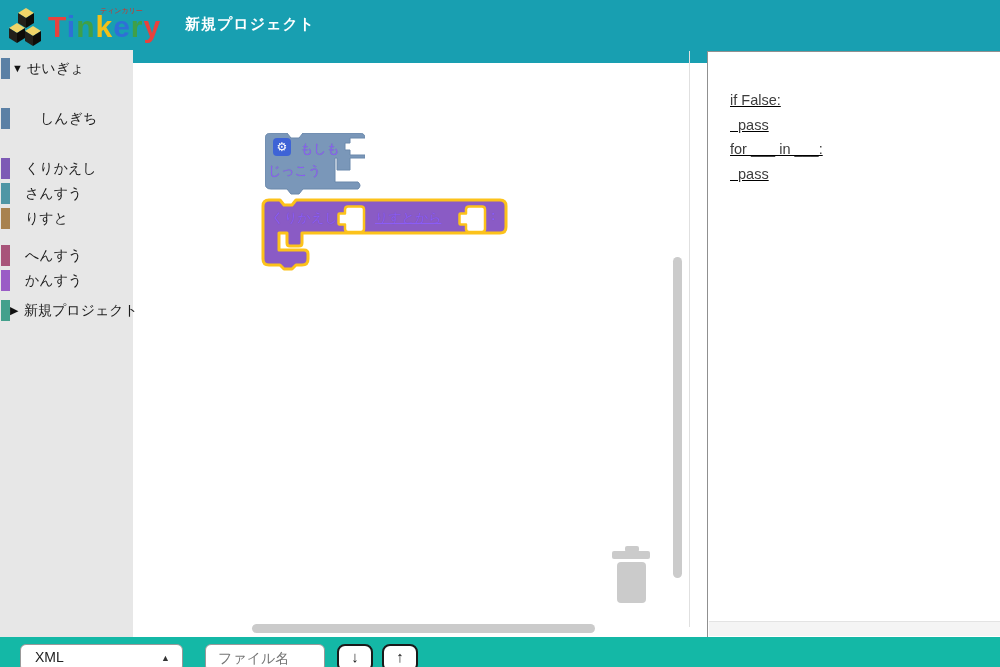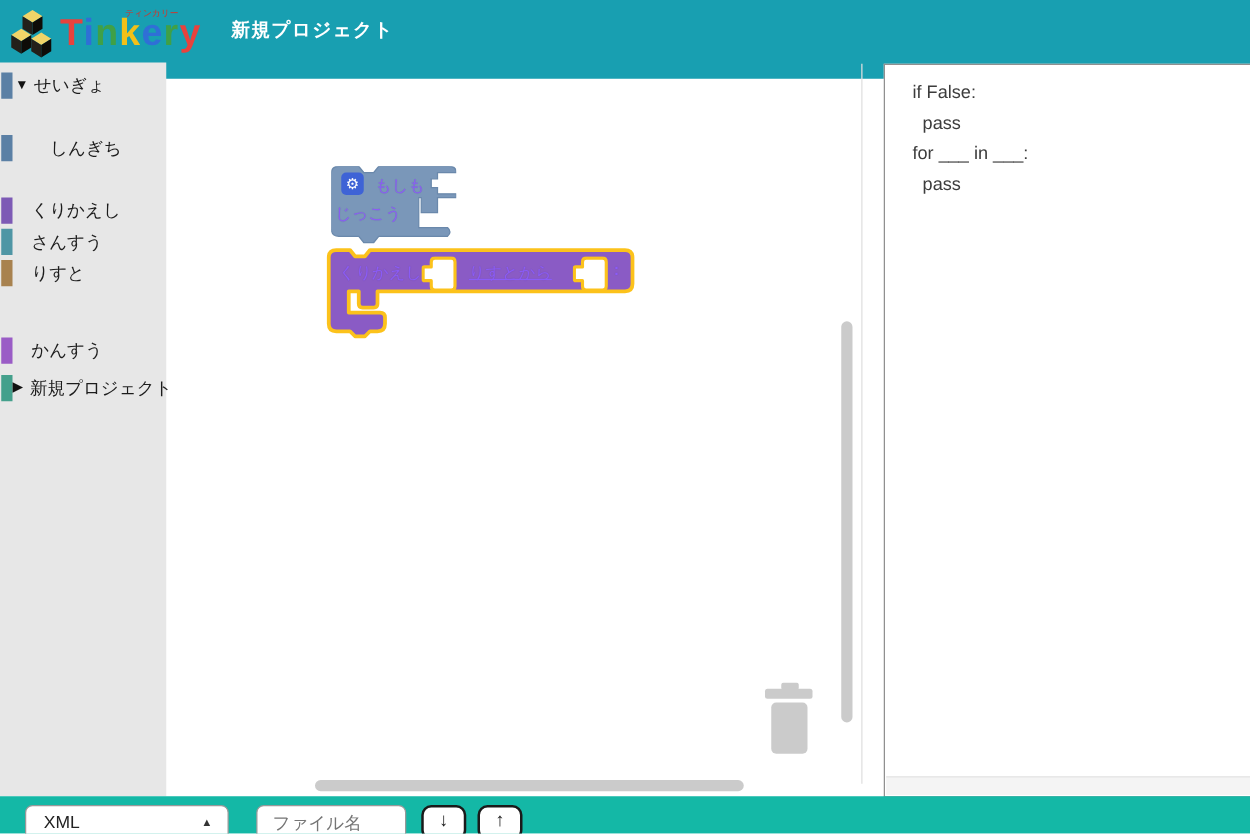--- a/index.html
+++ b/index.html
@@ -32,21 +32,21 @@
   .gear { position:absolute; width:18px; height:18px; background:#3e63d6; border-radius:4px; color:#fff;
           font-size:12px; line-height:18px; text-align:center; cursor:pointer; }
   .socket { position:absolute; }
 
   
   .trash { position:absolute; left:610px; top:546px; cursor:pointer; }
 
   
   .code-panel { position:absolute; left:707px; top:51px; width:300px; height:587px; background:#fff;
                 border:1px solid #909090; border-right:none; }
-  .code-body { position:absolute; left:22px; top:10px; }
+  .code-body { position:absolute; left:22px; top:36px;text-decoration:underline; }
   .code-line { display:block; white-space:pre; font-size:14.5px; line-height:24.5px; color:#3c3c3c; }
   .code-track { position:absolute; left:1px; right:0; bottom:1px; height:15px; background:#f4f4f4; border-top:1px solid #e3e3e3; }
 
   
   .bottom-bar { position:absolute; left:0; top:637px; width:1000px; height:30px; background:#14b8a6; }
   .fmt-select { position:absolute; left:20px; top:7px; width:163px; height:28px; border:1.5px solid #999;
                 border-radius:6px; background:#fff; font-size:14px; color:#222; line-height:25px; cursor:pointer; }
   .fmt-value { position:absolute; left:14px; top:0; }
   .fmt-arrow { position:absolute; right:12px; top:1px; font-size:9px; color:#333; }
   .file-input { position:absolute; left:205px; top:7px; width:120px; height:28px; border:1.5px solid #999;
@@ -101,20 +101,24 @@
       <span class="tb-bar" style="background: rgb(125, 90, 181);"></span>
       <span class="tb-label" style="left:25px">くりかえし</span>
     </div>
     <div class="tb-row" style="top:131px">
       <span class="tb-bar" style="background: rgb(79, 150, 165);"></span>
       <span class="tb-label" style="left:25px">さんすう</span>
     </div>
     <div class="tb-row" style="top:156px">
       <span class="tb-bar" style="background: rgb(168, 130, 79);"></span>
       <span class="tb-label" style="left:25px">りすと</span>
+    </div>
+    <div class="tb-row" style="top:193px">
+      <span class="tb-bar" style="background: rgb(168, 84, 122);"></span>
+      <span class="tb-label" style="left:25px">へんすう</span>
     </div>
     <div class="tb-row" style="top:218px">
       <span class="tb-bar" style="background: rgb(154, 92, 198);"></span>
       <span class="tb-label" style="left:25px">かんすう</span>
     </div>
     <div class="tb-row" style="top:248px">
       <span class="tb-bar" style="background: rgb(68, 160, 140);"></span>
       <span class="tb-arrow" style="left:10px">▶</span>
       <span class="tb-label" style="left:24px">新規プロジェクト</span>
     </div>

